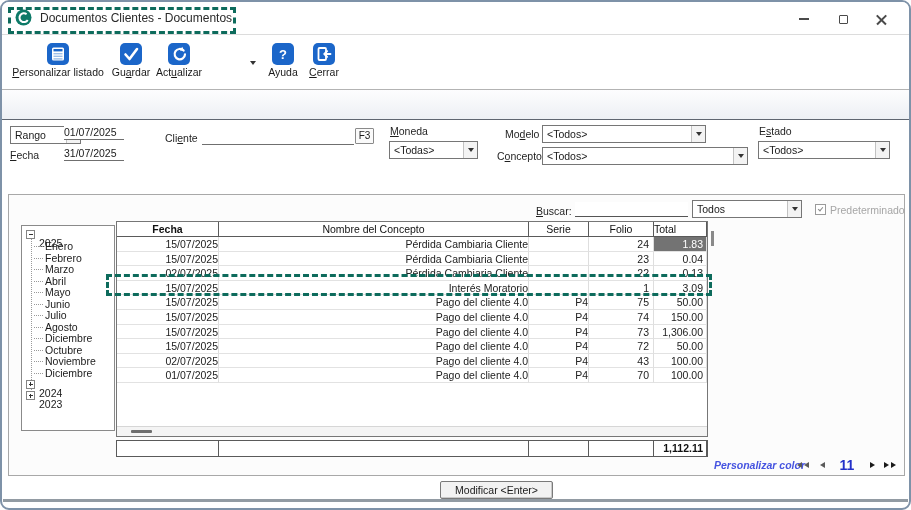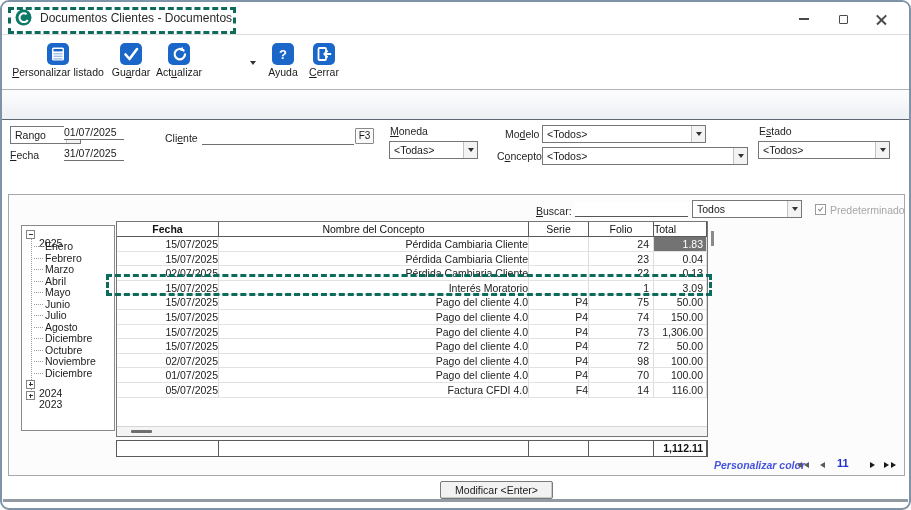--- a/index.html
+++ b/index.html
@@ -93,21 +93,21 @@
   
   .totals{position:absolute;left:107px;top:245px;width:592px;height:17px;border:1px solid #5a5a5a;background:#fff;}
   .tcell{border-right:1px solid #5a5a5a;font-size:10.5px;line-height:15px;}
   .tcell.grand{font-weight:bold;color:#111;}
 
   
   .pcolor-link{position:absolute;left:705px;top:264px;font-size:10.5px;font-weight:bold;font-style:italic;color:#4553e0;white-space:nowrap;cursor:pointer;}
   .pager-btn{position:absolute;top:267px;display:inline-flex;gap:1.5px;cursor:pointer;}
   .tri-l{width:0;height:0;border-top:3.5px solid transparent;border-bottom:3.5px solid transparent;border-right:5px solid #5a5a5a;}
   .tri-r{width:0;height:0;border-top:3.5px solid transparent;border-bottom:3.5px solid transparent;border-left:5px solid #1a1a1a;}
-  .pager-count{position:absolute;left:828px;top:262px;width:20px;text-align:left;font-size:11px;font-weight:bold;color:#2330c9;}
+  .pager-count{position:absolute;left:828px;top:262px;width:20px;text-align:center;font-size:14px;font-weight:bold;color:#2330c9;}
 
   
   .modify-btn{position:absolute;left:438px;top:479px;width:113px;height:18px;border:1px solid #7a7a7a;background:#f2f2f2;font-size:10.5px;color:#1a1a1a;text-align:center;line-height:16px;border-radius:2px;box-shadow:inset -1px -1px 0 #c9c9c9;cursor:pointer;}
   .bottom-line{position:absolute;left:1px;right:1px;top:497px;height:3px;background:#929ba3;}
 </style>
 </head>
 <body>
 
 <div class="window">
 
@@ -377,36 +377,29 @@
             <div class="cell c-fecha">15/07/2025</div>
             <div class="cell c-conc">Pago del cliente 4.0</div>
             <div class="cell c-serie">P4</div>
             <div class="cell c-folio">72</div>
             <div class="cell c-total">50.00</div>
           </div>
           <div class="trow">
             <div class="cell c-fecha">02/07/2025</div>
             <div class="cell c-conc">Pago del cliente 4.0</div>
             <div class="cell c-serie">P4</div>
-            <div class="cell c-folio">98</div>
+            <div class="cell c-folio">43</div>
             <div class="cell c-total">100.00</div>
           </div>
           <div class="trow">
             <div class="cell c-fecha">01/07/2025</div>
             <div class="cell c-conc">Pago del cliente 4.0</div>
             <div class="cell c-serie">P4</div>
             <div class="cell c-folio">70</div>
             <div class="cell c-total">100.00</div>
-          </div>
-          <div class="trow">
-            <div class="cell c-fecha">05/07/2025</div>
-            <div class="cell c-conc">Factura CFDI 4.0</div>
-            <div class="cell c-serie">F4</div>
-            <div class="cell c-folio">14</div>
-            <div class="cell c-total">116.00</div>
           </div>
         </div>
       <div class="hscroll">
           <div class="hscroll-thumb"></div>
         </div>
     </div>
     <div class="vscroll">
         <div class="vscroll-thumb"></div>
       </div>
 

